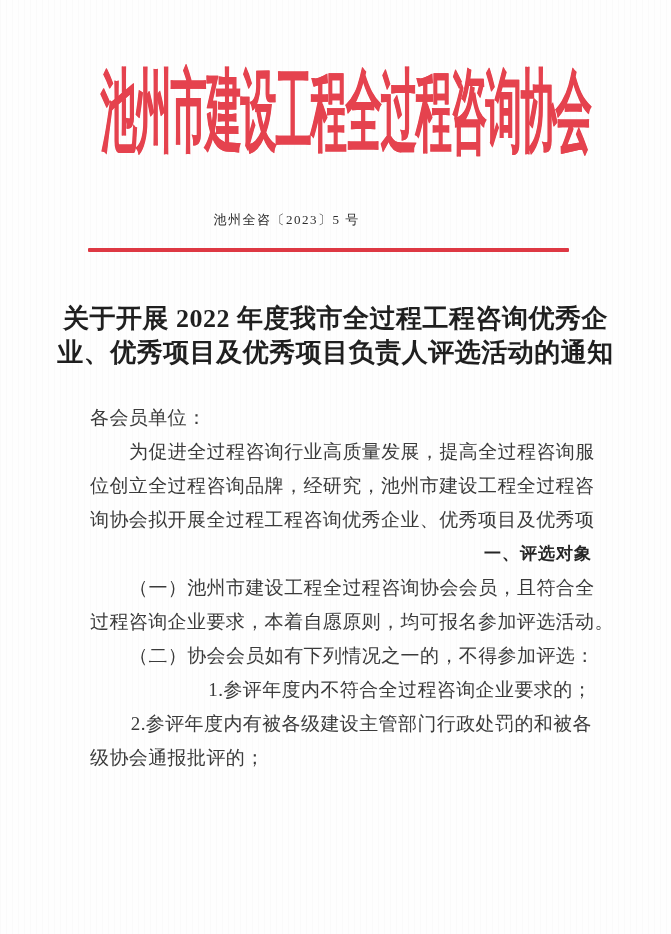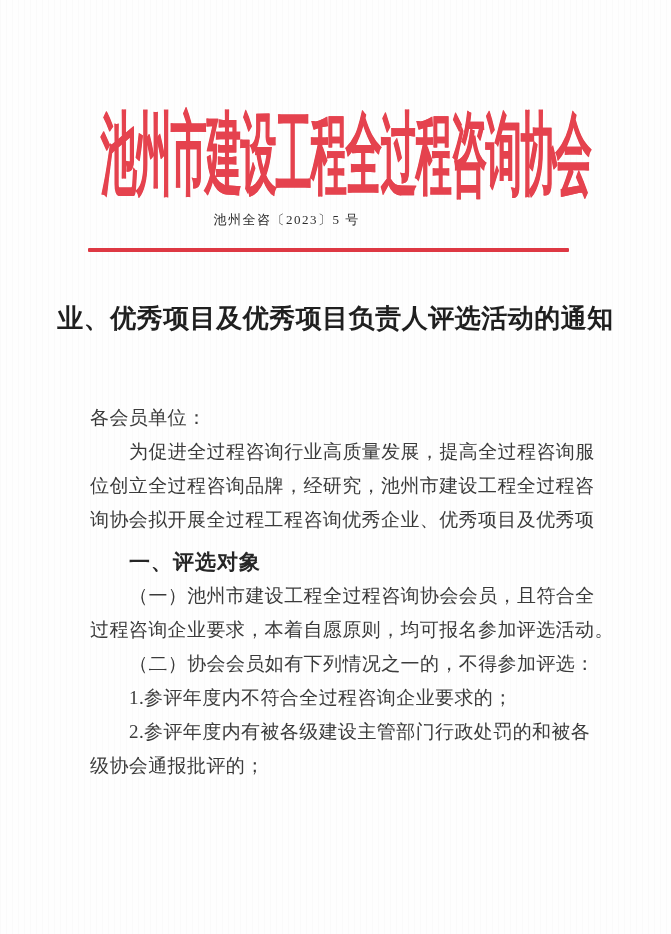--- a/index.html
+++ b/index.html
@@ -17,21 +17,21 @@
   }
 
   
   .letterhead {
     position: absolute;
     top: 89px;
     left: 0;
     width: 671px;
     height: 92px;
     display: flex;
-    align-items: flex-end;
+    align-items: flex-start;
     justify-content: center;
     overflow: visible;
     padding-left: 28px;
   }
   .letterhead-text {
     display: inline-block;
     white-space: nowrap;
     font-family: "Liberation Sans", "DejaVu Sans", sans-serif;
     font-weight: bold;
     font-size: 36px;
@@ -85,44 +85,44 @@
     position: absolute;
     top: 401px;
     left: 90px;
     width: 502px;
     font-size: 19px;
     line-height: 34px;
     letter-spacing: 0.4px;
     color: #3b3b3b;
   }
   .line { white-space: nowrap; }
-  .line.indent { padding-left: 39px; }
+  .line.indent { padding-left: 39px; text-align: right; }
   .line.bold {
     font-weight: bold;
     color: #262626;
     font-family: Liberation Sans, sans-serif;
-    font-size: 21px;
+    font-size: 17px;
     letter-spacing: 1px;
-    margin-top: 8px;
   }
 </style>
 </head>
 <body>
 
 <div class="page">
 
   <div class="letterhead">
     <span class="letterhead-text">池州市建设工程全过程咨询协会</span>
   </div>
 
   <div class="doc-number">池州全咨〔2023〕5 号</div>
 
   <div class="red-rule"></div>
 
   <h1 class="notice-title">
+    <span class="t-line">关于开展 2022 年度我市全过程工程咨询优秀企</span>
     <span class="t-line">业、优秀项目及优秀项目负责人评选活动的通知</span>
   </h1>
 
   <div class="doc-body">
     <div class="line">各会员单位：</div>
     <div class="line indent">为促进全过程咨询行业高质量发展，提高全过程咨询服</div>
     <div class="line">位创立全过程咨询品牌，经研究，池州市建设工程全过程咨</div>
     <div class="line">询协会拟开展全过程工程咨询优秀企业、优秀项目及优秀项</div>
     <div class="line indent bold">一、评选对象</div>
     <div class="line indent">（一）池州市建设工程全过程咨询协会会员，且符合全</div>

